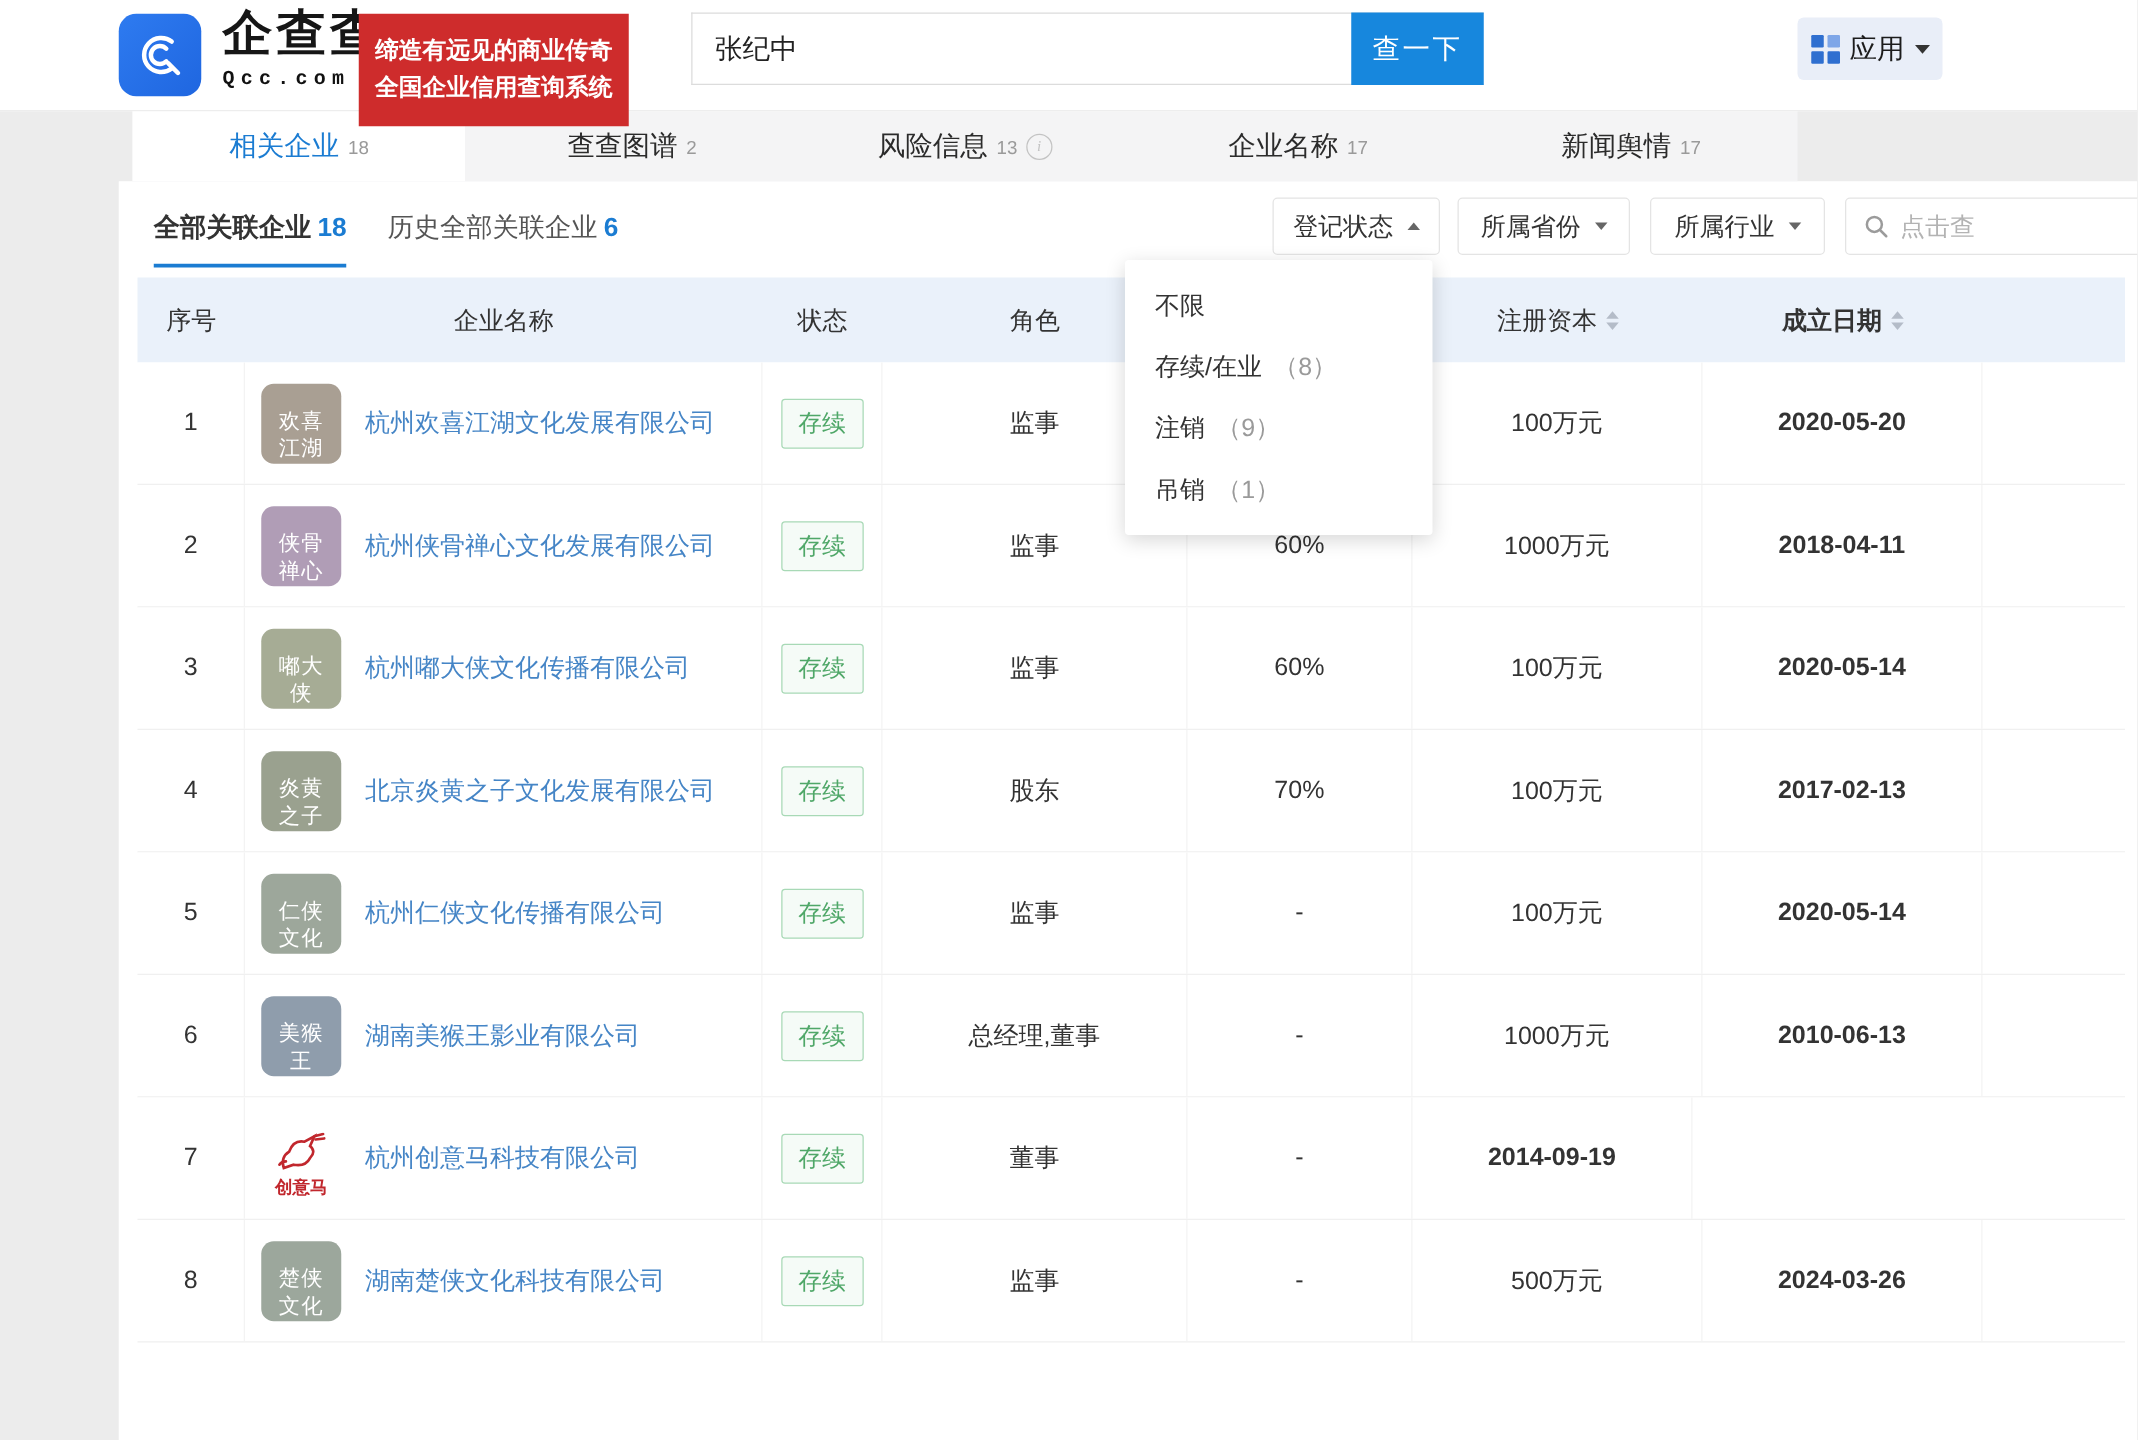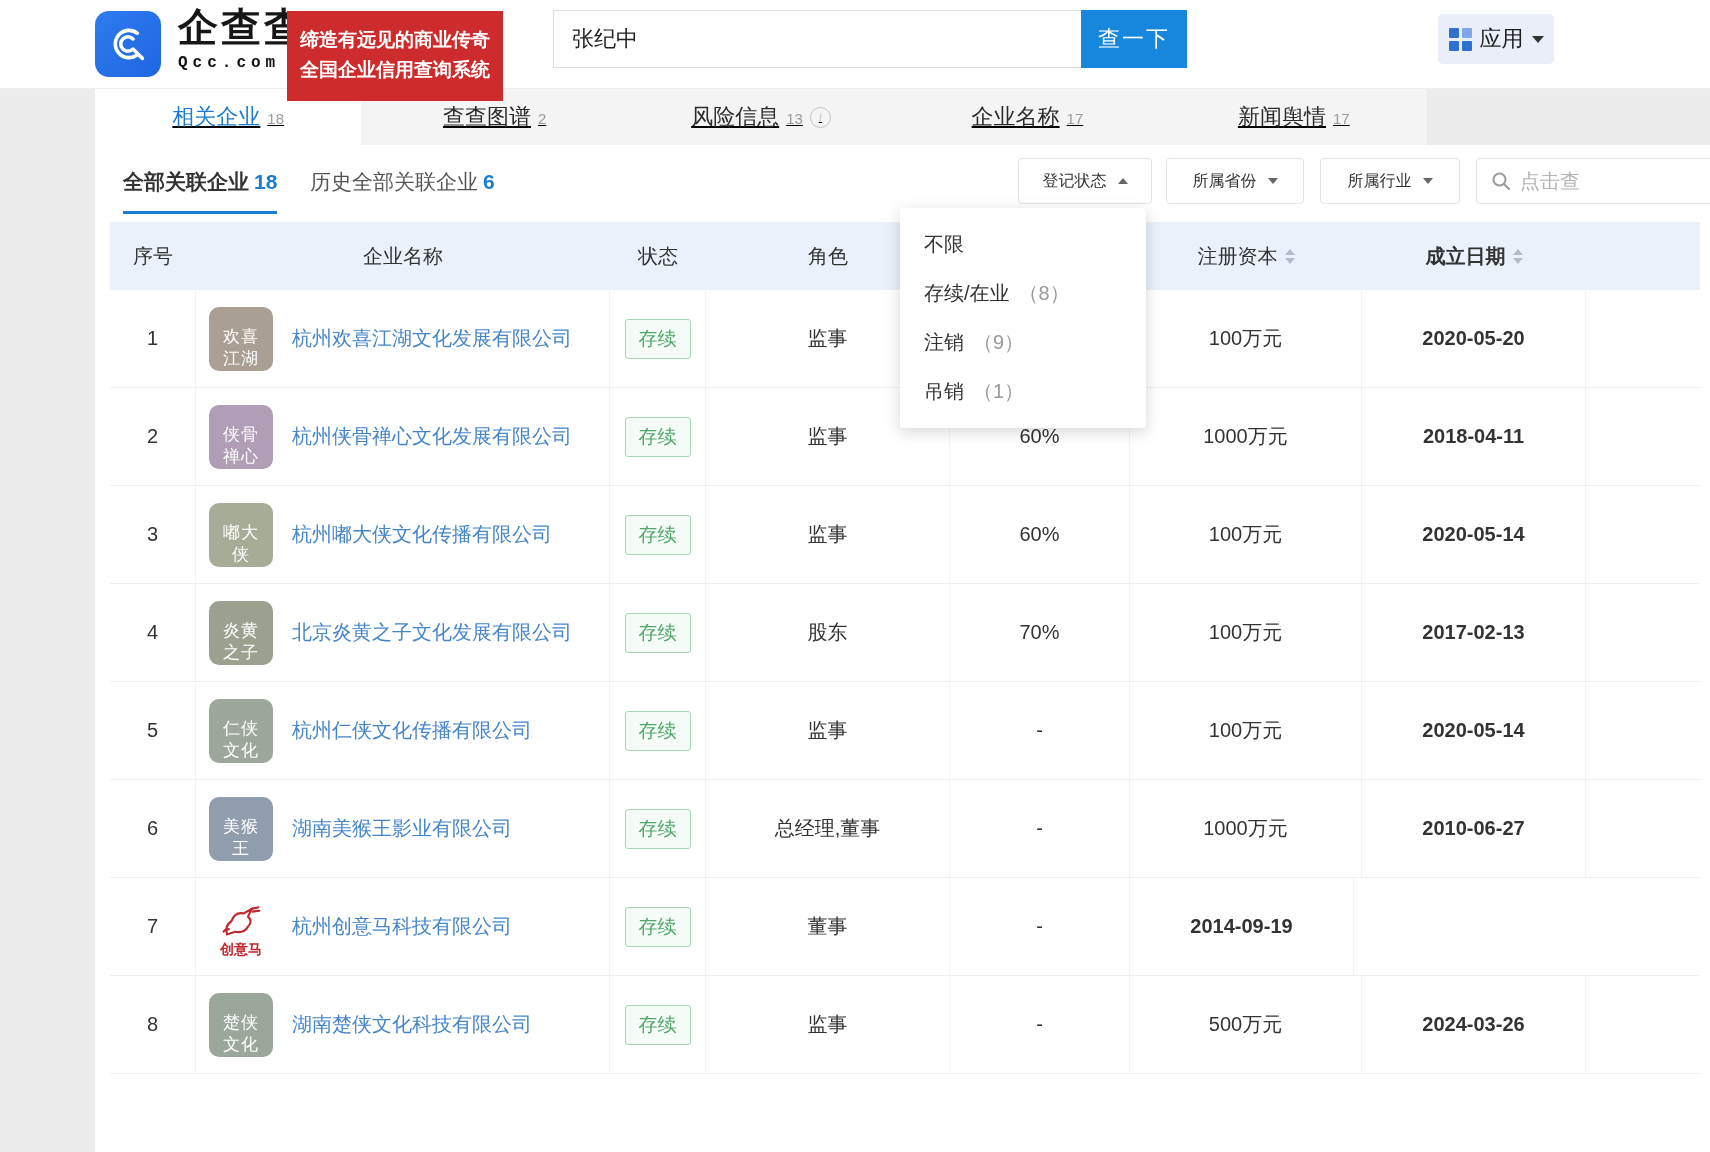--- a/index.html
+++ b/index.html
@@ -24,37 +24,37 @@
   .apps-btn{position:absolute;left:1438px;top:14px;width:116px;height:50px;background:#e9eef8;border-radius:5px;
     display:flex;align-items:center;justify-content:center;gap:8px;font-size:22px;color:#1c1c1c;cursor:pointer;}
   .grid-icon{display:grid;grid-template-columns:10px 10px;grid-template-rows:10px 10px;gap:3px;}
   .grid-icon i{background:#2f6fd0;border-radius:1px;}
   .grid-icon i:nth-child(2){background:#7ea6e8;}
   .caret-dn{width:0;height:0;border-left:6px solid transparent;border-right:6px solid transparent;border-top:7px solid #333;}
   .caret-dn.sm{border-left-width:5px;border-right-width:5px;border-top-width:6px;border-top-color:#666;}
   .caret-up.sm{width:0;height:0;border-left:5px solid transparent;border-right:5px solid transparent;border-bottom:6px solid #666;}
 
   
-  .tabbar{position:absolute;left:95px;top:88px;width:1332px;height:57px;background:#f4f4f5;display:flex;z-index:4;text-decoration:underline;}
+  .tabbar{position:absolute;left:106px;top:88px;width:1332px;height:57px;background:#f4f4f5;display:flex;z-index:4;}
   .tab{flex:1;display:flex;align-items:center;justify-content:center;gap:7px;font-size:22px;color:#2b2b2b;cursor:pointer;}
   .tab.active{background:#fff;color:#1b7cd2;}
   .tab .cnt{font-size:15px;color:#9a9a9a;align-self:center;margin-top:3px;}
   .info-icon{width:19px;height:19px;border:1.5px solid #c3c3c3;border-radius:50%;color:#c3c3c3;
     font-size:12px;font-family:"Liberation Serif",serif;font-style:italic;display:flex;align-items:center;justify-content:center;margin-top:2px;}
 
   
   .content{position:absolute;left:95px;top:145px;width:1615px;height:1007px;background:#fff;}
 
   .subtab{position:absolute;cursor:pointer;}
   .subtab-all{left:123px;top:168px;font-size:21px;font-weight:700;color:#333;padding-bottom:15px;border-bottom:3px solid #1b7cd2;}
   .subtab-history{left:310px;top:168px;font-size:21px;color:#555;}
   .subtab .bluecnt{color:#1b7cd2;margin-left:5px;font-weight:700;}
 
   .fbtn{position:absolute;top:158px;height:46px;box-sizing:border-box;border:1px solid #e4e4e4;border-radius:4px;background:#fff;
-    display:flex;align-items:center;justify-content:center;gap:11px;font-size:16px;color:#333;cursor:pointer;}
+    display:flex;align-items:center;justify-content:center;gap:11px;font-size:20px;color:#333;cursor:pointer;}
   .fbtn.status{left:1018px;width:134px;}
   .fbtn.province{left:1166px;width:138px;}
   .fbtn.industry{left:1320px;width:140px;}
   .fsearch{position:absolute;left:1476px;top:158px;width:260px;height:46px;box-sizing:border-box;border:1px solid #e4e4e4;border-radius:4px;
     background:#fff;display:flex;align-items:center;gap:9px;padding-left:14px;font-size:20px;color:#b3b3b3;cursor:text;}
 
   
   .thead{position:absolute;left:110px;top:222px;width:1590px;height:68px;background:#eaf1fa;display:flex;align-items:stretch;}
   .thead .hc{display:flex;align-items:center;justify-content:center;gap:7px;font-size:20px;color:#333;}
   .tbody{position:absolute;left:110px;top:290px;width:1590px;}
@@ -303,21 +303,21 @@
         <span class="bl bl2">王</span>
       </div>
       <a class="cname">湖南美猴王影业有限公司</a>
     </div>
     <div class="c w-status">
           <span class="sbadge">存续</span>
         </div>
     <div class="c w-role">总经理,董事</div>
     <div class="c w-ratio">-</div>
     <div class="c w-cap">1000万元</div>
-    <div class="c w-date">2010-06-27</div>
+    <div class="c w-date">2010-06-13</div>
     <div class="c w-extra"></div>
   </div>
       <div class="trow">
     <div class="c w-idx">7</div>
     <div class="c w-name name">
       <div class="badge horse">
         <svg class="horse-svg" width="42" height="34" viewBox="0 0 48 38">
           <g fill="none" stroke="#c1272d" stroke-width="2.4" stroke-linecap="round">
             <path d="M8 32 Q5 22 13 17 Q17 6 27 8 L36 3 L32 12 Q38 17 32 23 Q28 31 17 29 Z"></path>
             <path d="M36 3 L44 1"></path>

